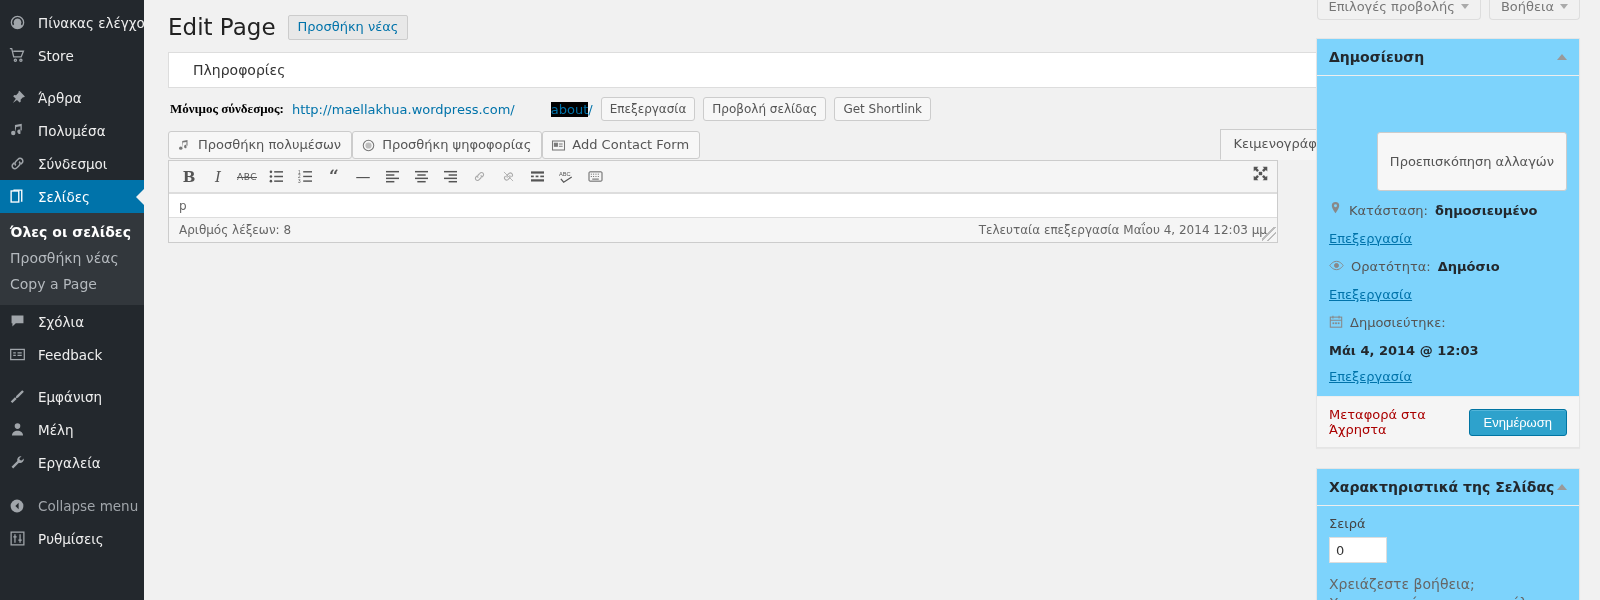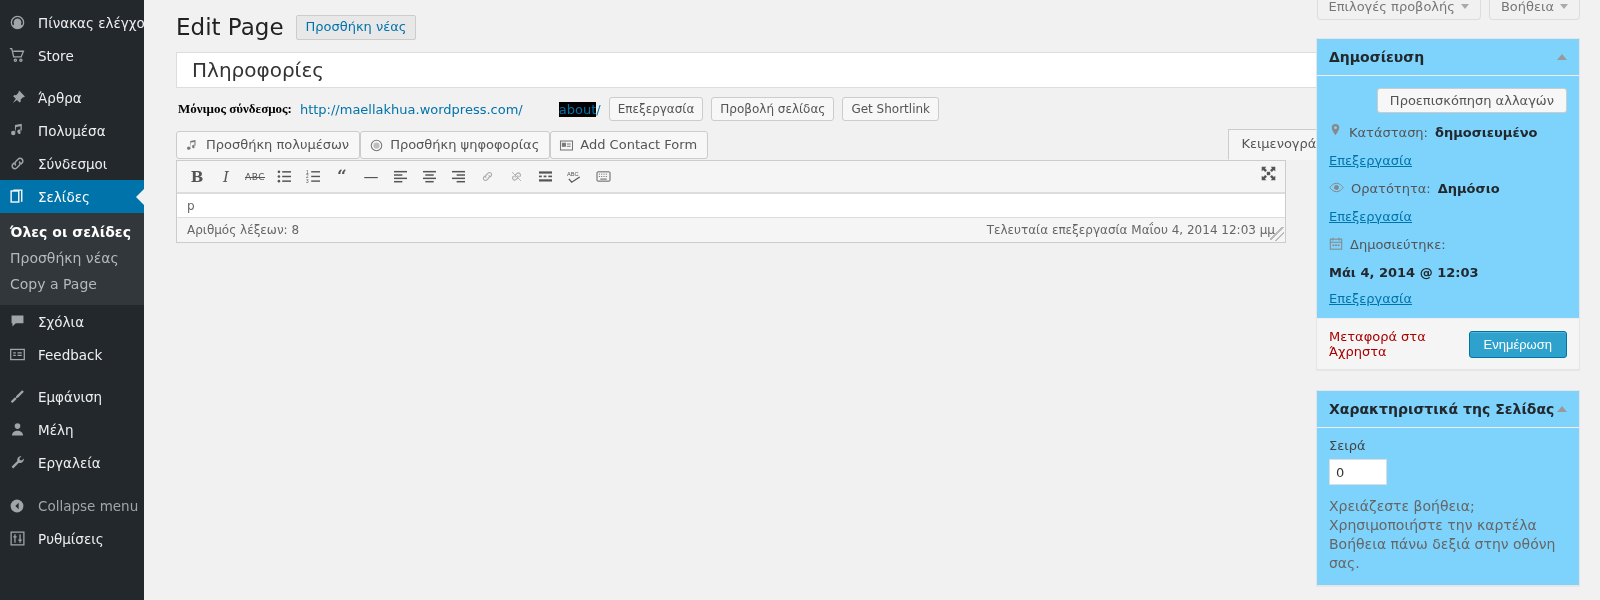--- a/index.html
+++ b/index.html
@@ -84,21 +84,21 @@
     font-size: 13px;
     color: #777;
     cursor: pointer;
     display: flex; align-items: center; gap: 6px;
     line-height: 1;
     min-height: 28px;
   }
   .caret { width: 0; height: 0; border-left: 4px solid transparent; border-right: 4px solid transparent; border-top: 5px solid #aaa; display:inline-block; }
 
   .content-col {
-    position: absolute; left: 12px; top: 0;
+    position: absolute; left: 4px; top: 0;
     width: 1284px;
     padding: 8px 10px 0 20px;
   }
   h1.page-title {
     font-size: 23px;
     font-weight: normal;
     color: #222;
     margin: 5px 0 10px 0;
     line-height: 29px;
     display: flex; align-items: center;
@@ -110,22 +110,22 @@
     border: 1px solid #ccc;
     border-radius: 2px;
     padding: 3px 9px 4px 9px;
     margin-left: 12px;
     font-weight: normal;
     cursor: pointer;
     line-height: 16px;
   }
   .title-input {
     width: 100%;
-    font-size: 20px;
-    padding: 6px 15px;
+    font-size: 14px;
+    padding: 6px 24px;
     border: 1px solid #ddd;
     background: #fff;
     color: #333;
     height: 36px;
     font-family: inherit;
     border-radius: 0;
   }
   .permalink-row {
     margin: 9px 0 10px 2px;
     display: flex; align-items: center; gap: 8px;
@@ -282,24 +282,25 @@
     cursor: pointer;
     font-family: "DejaVu Sans", "Liberation Sans", sans-serif;
   }
   .toggle-arrow { width:0;height:0;border-left:5px solid transparent;border-right:5px solid transparent;border-bottom:6px solid #999; }
   .pb-inner { padding: 10px 12px 12px 12px; }
   .pub-top { display: flex; justify-content: flex-end; padding: 2px 0 10px 0; }
   .prev-btn {
     background: #f7f7f7;
     border: 1px solid #ccc;
     border-radius: 3px;
-    padding: 4px 12px;
+    padding: 21px 12px;
     font-size: 13px;
     color: #555;
     cursor: pointer;
+    margin-top: 44px;
   }
   .misc-row {
     display: flex; align-items: flex-start; gap: 7px;
     font-size: 13px;
     color: #555;
     margin-bottom: 9px;
     line-height: 19px;
     flex-wrap: wrap;
   }
   .misc-row .mico { color: #888; flex: 0 0 auto; margin-top: 1px; }

